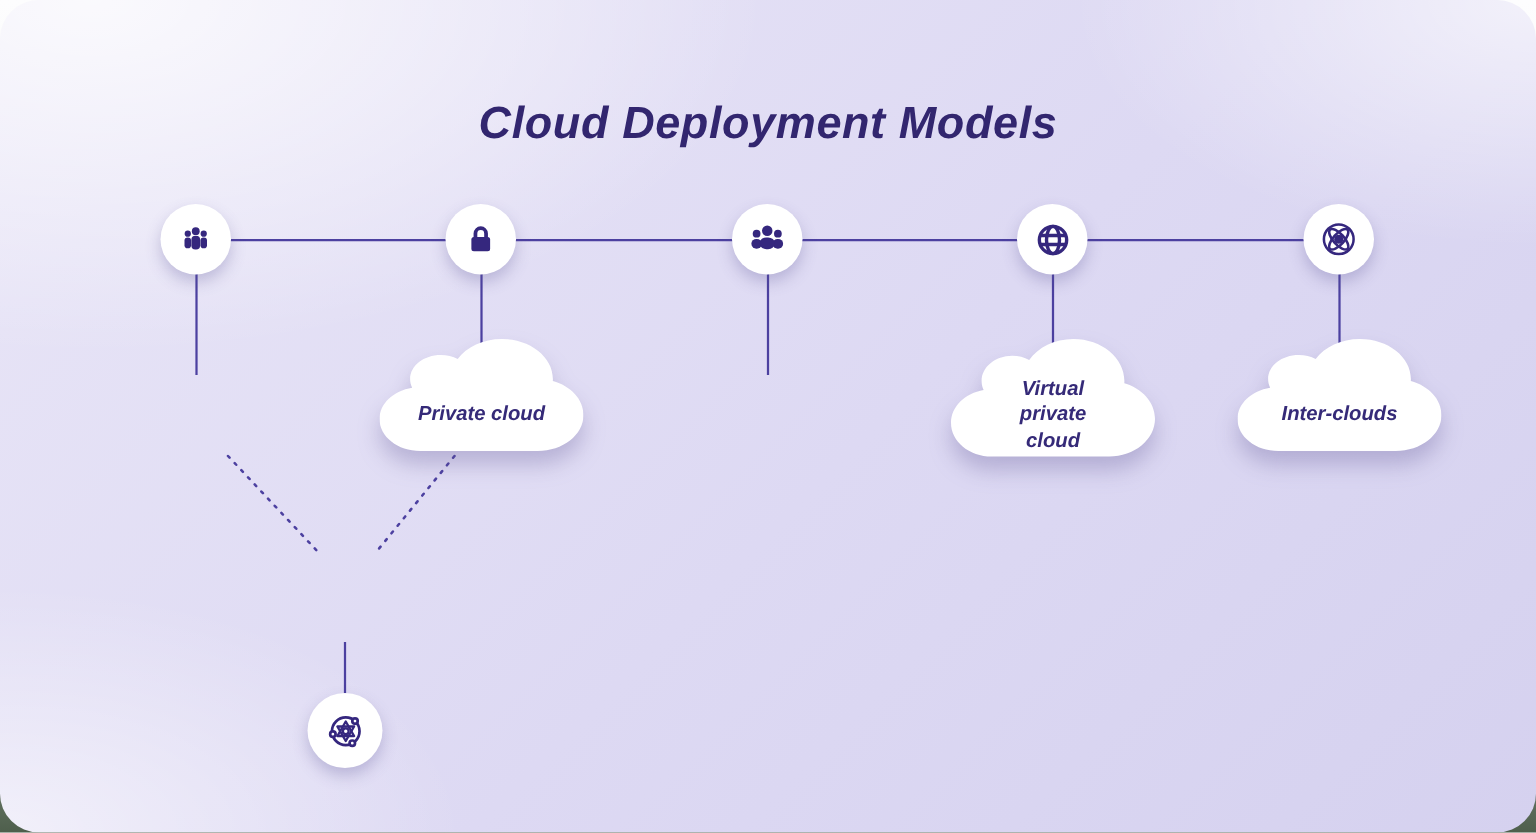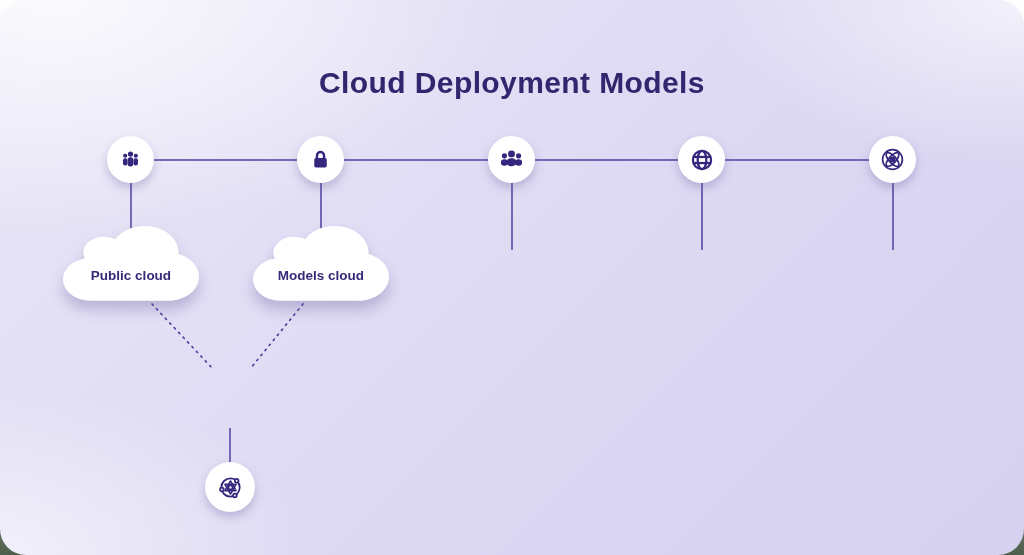--- a/index.html
+++ b/index.html
@@ -8,20 +8,21 @@
     font-family:"Liberation Sans", sans-serif;
     background:linear-gradient(180deg,#fdfdfe 0%,#eef0ec 62%,#4e5f4c 100%);
   }
   .canvas{
     position:relative;width:1024px;height:555px;border-radius:26px;overflow:hidden;
     background:
       radial-gradient(820px 430px at 6% 0%, rgba(255,255,255,.8), rgba(255,255,255,0) 55%),
       radial-gradient(620px 330px at 100% 0%, rgba(255,255,255,.65), rgba(255,255,255,0) 50%),
       radial-gradient(620px 330px at 0% 100%, rgba(255,255,255,.55), rgba(255,255,255,0) 50%),
       linear-gradient(135deg,#e9e6f7 0%,#ddd9f3 55%,#d5d1ef 100%);
+    font-style: italic;
   }
   .title{
     position:absolute;left:0;right:0;top:66px;text-align:center;
     font-size:30px;font-weight:700;letter-spacing:.4px;color:#32266f;
   }
   svg.lines{position:absolute;left:0;top:0;z-index:1;}
   .cloud{position:absolute;z-index:2;width:136px;height:84px;}
   .cloud svg.cloud-shape{
     position:absolute;left:0;top:0;
     filter:drop-shadow(0 9px 7px rgba(96,88,150,.32));
@@ -108,44 +109,54 @@
 
   <div class="icon-circle c5">
     <svg width="27" height="27" viewBox="0 0 24 24" fill="none" stroke="#35277e" stroke-width="1.5">
       <circle cx="12" cy="12" r="8.8"></circle>
       <ellipse cx="12" cy="12" rx="7.7" ry="3.2" transform="rotate(48 12 12)"></ellipse>
       <ellipse cx="12" cy="12" rx="7.7" ry="3.2" transform="rotate(-48 12 12)"></ellipse>
       <circle cx="12" cy="12" r="2.7" fill="#35277e" stroke="none"></circle>
     </svg>
   </div>
 
-  <div class="cloud cl1">
-    <svg class="cloud-shape" width="136" height="80" viewBox="0 32 640 480" preserveAspectRatio="none">
-      <g transform="translate(640,0) scale(-1,1)">
-          <path fill="#ffffff" d="M537.6 226.6c4.1-10.7 6.4-22.4 6.4-34.6 0-53-43-96-96-96-19.7 0-38.1 6-53.3 16.2C367 64.2 315.3 32 256 32c-88.4 0-160 71.6-160 160 0 2.7.1 5.4.2 8.1C40.2 219.8 0 273.2 0 336c0 79.5 64.5 144 144 144h368c70.7 0 128-57.3 128-128 0-61.9-44-113.6-102.4-125.4z"></path>
-        </g>
-    </svg>
-    <div class="cloud-label">
-        <span>Public cloud</span>
-      </div>
-  </div>
 
   <div class="cloud cl2">
     <svg class="cloud-shape" width="136" height="80" viewBox="0 32 640 480" preserveAspectRatio="none">
       <g transform="translate(640,0) scale(-1,1)">
           <path fill="#ffffff" d="M537.6 226.6c4.1-10.7 6.4-22.4 6.4-34.6 0-53-43-96-96-96-19.7 0-38.1 6-53.3 16.2C367 64.2 315.3 32 256 32c-88.4 0-160 71.6-160 160 0 2.7.1 5.4.2 8.1C40.2 219.8 0 273.2 0 336c0 79.5 64.5 144 144 144h368c70.7 0 128-57.3 128-128 0-61.9-44-113.6-102.4-125.4z"></path>
         </g>
     </svg>
     <div class="cloud-label">
-        <span>Models cloud</span>
+        <span>Private cloud</span>
       </div>
   </div>
 
 
+  <div class="cloud cl4">
+    <svg class="cloud-shape" width="136" height="84" viewBox="0 32 640 480" preserveAspectRatio="none">
+      <g transform="translate(640,0) scale(-1,1)">
+          <path fill="#ffffff" d="M537.6 226.6c4.1-10.7 6.4-22.4 6.4-34.6 0-53-43-96-96-96-19.7 0-38.1 6-53.3 16.2C367 64.2 315.3 32 256 32c-88.4 0-160 71.6-160 160 0 2.7.1 5.4.2 8.1C40.2 219.8 0 273.2 0 336c0 79.5 64.5 144 144 144h368c70.7 0 128-57.3 128-128 0-61.9-44-113.6-102.4-125.4z"></path>
+        </g>
+    </svg>
+    <div class="cloud-label">
+        <span>Virtual private cloud</span>
+      </div>
+  </div>
 
+  <div class="cloud cl5">
+    <svg class="cloud-shape" width="136" height="80" viewBox="0 32 640 480" preserveAspectRatio="none">
+      <g transform="translate(640,0) scale(-1,1)">
+          <path fill="#ffffff" d="M537.6 226.6c4.1-10.7 6.4-22.4 6.4-34.6 0-53-43-96-96-96-19.7 0-38.1 6-53.3 16.2C367 64.2 315.3 32 256 32c-88.4 0-160 71.6-160 160 0 2.7.1 5.4.2 8.1C40.2 219.8 0 273.2 0 336c0 79.5 64.5 144 144 144h368c70.7 0 128-57.3 128-128 0-61.9-44-113.6-102.4-125.4z"></path>
+        </g>
+    </svg>
+    <div class="cloud-label">
+        <span>Inter-clouds</span>
+      </div>
+  </div>
 
 
   <div class="icon-circle c-bottom">
     <svg width="29" height="29" viewBox="0 0 24 24" fill="none" stroke="#35277e" stroke-width="1.5" stroke-linejoin="round">
       <circle cx="12" cy="12" r="7.6"></circle>
       <circle cx="17.1" cy="6.4" r="1.5" fill="#ffffff"></circle>
       <circle cx="4.9" cy="13.6" r="1.5" fill="#ffffff"></circle>
       <circle cx="15.6" cy="18.6" r="1.5" fill="#ffffff"></circle>
       <g stroke-width="1.3">
         <polygon points="12,6.6 16.6,14.6 7.4,14.6"></polygon>

